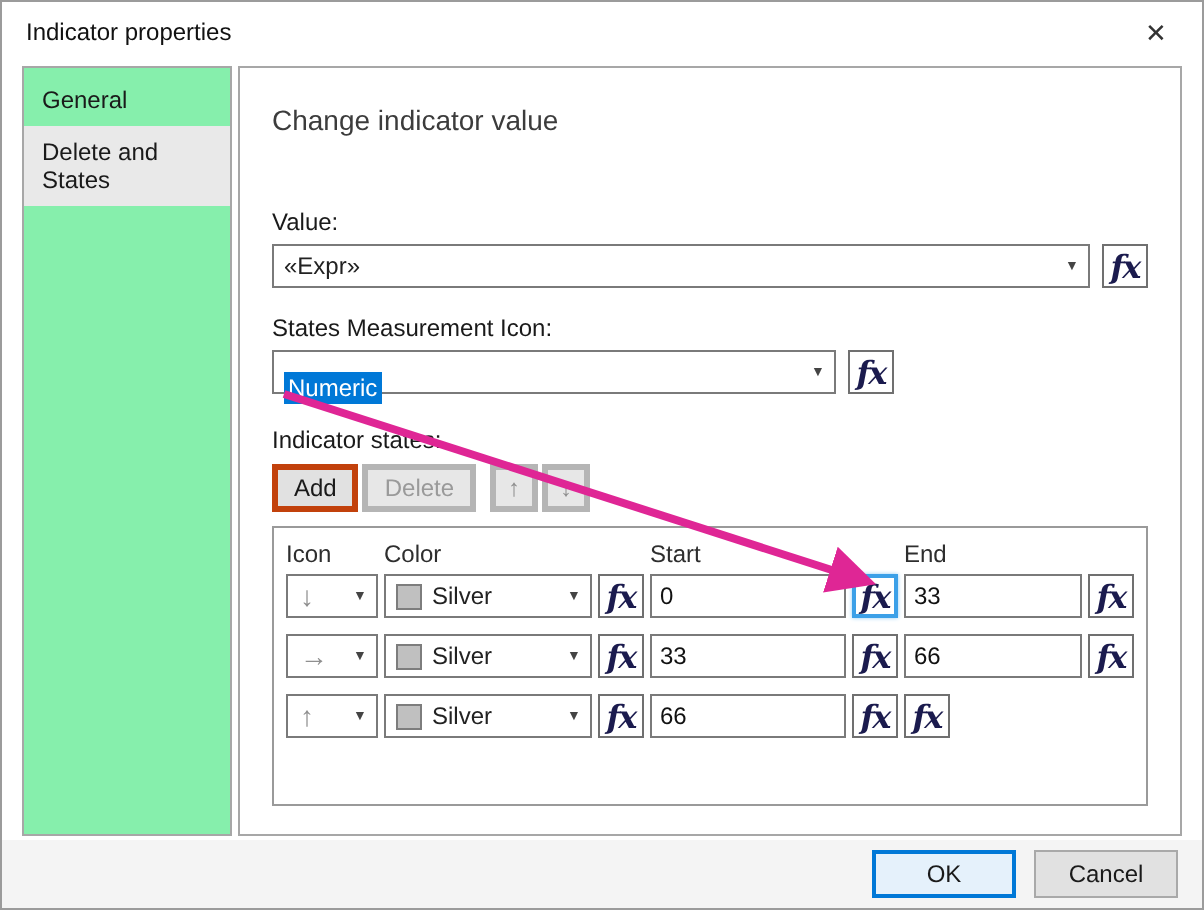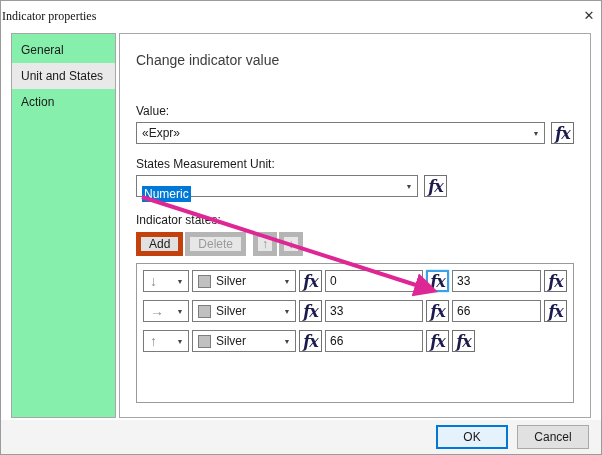--- a/index.html
+++ b/index.html
@@ -3,21 +3,21 @@
 <meta charset="utf-8">
 <style>
   * { margin:0; padding:0; box-sizing:border-box; }
   html,body { background:#d6d6d6; }
   body { font-family:"Liberation Sans", sans-serif; font-size:12px; color:#1a1a1a; }
 
   .dialog { position:relative; width:602px; height:455px; background:#ffffff;
             border:1px solid #9b9b9b; box-shadow:3px 3px 8px rgba(0,0,0,.35); overflow:hidden; }
 
   
-  .titlebar { height:30px; display:flex; align-items:center; padding:0 1px;font-family:Liberation Serif, serif; }
+  .titlebar { height:30px; display:flex; align-items:center; padding:0 12px; }
   .titlebar .title { flex:1; font-size:12px; color:#111; }
   .close { width:22px; height:22px; display:flex; align-items:center; justify-content:center;
            font-size:13px; color:#333; cursor:default; }
 
   
   .content { position:absolute; top:32px; left:10px; right:10px; bottom:36px; display:flex; }
   .sidebar { width:105px; border:1px solid #a7a7a7; background:#86efac; margin-right:3px; padding-top:3px; }
   .side-item { padding:6px 9px; color:#1a1a1a; }
   .side-item.selected { background:#e9e9e9; }
   .main { flex:1; border:1px solid #a7a7a7; background:#fff; padding:18px 16px 0 16px; overflow:hidden; }
@@ -38,21 +38,21 @@
   .combo .spacer { flex:1; }
   .caret { width:16px; text-align:center; font-size:7px; color:#444; flex:0 0 auto; }
 
   .fx-btn { width:23px; height:22px; border:1px solid #707070; background:#fff;
             display:flex; align-items:center; justify-content:center; cursor:default; padding:0; }
   .fx { font-family:"DejaVu Serif", serif; font-style:italic; font-weight:bold;
         font-size:16px; color:#1b1b4e; letter-spacing:-1px; }
   .fx-btn.highlighted { border:2px solid #3ba0e8; box-shadow:0 0 2px #8fccf4; }
 
   .toolbar { display:flex; align-items:center; gap:2px; margin-top:5px; }
-  .tb-btn { height:24px; border:5px solid #c2410c; background:#e1e1e1; font-size:12px;
+  .tb-btn { height:24px; border:3px solid #c2410c; background:#e1e1e1; font-size:12px;
             font-family:inherit; color:#1a1a1a; padding:0 8px; cursor:default; }
   .tb-btn.disabled { color:#9a9a9a; background:#e7e7e7; border-color:#b5b5b5; }
   .tb-btn.sq { width:24px; padding:0; }
   .tb-btn.sq span { font-size:12px; font-weight:bold; color:#8f8f8f; }
   .tb-btn.mgap { margin-left:5px; }
 
   .table { margin-top:7px; border:1px solid #9a9a9a; background:#fff; padding:6px 6px 0 6px; height:140px; }
   .tgrid { display:grid; grid-template-columns:46px 104px 23px 98px 23px 1fr 23px;
            column-gap:3px; align-items:center; }
   .thead { margin-bottom:3px; }
@@ -87,39 +87,38 @@
 
   <div class="titlebar">
     <span class="title">Indicator properties</span>
     <span class="close">✕</span>
   </div>
 
   <div class="content">
 
     <div class="sidebar">
       <div class="side-item">General</div>
-      <div class="side-item selected">Unit and States</div>
-      <div class="side-item">Action</div>
+      <div class="side-item selected">Delete and States</div>
     </div>
 
     <div class="main">
       <div class="heading">Change indicator value</div>
 
       <div class="field-label">Value:</div>
       <div class="row">
         <div class="combo value-combo">
           <span class="combo-text">«Expr»</span>
           <span class="caret">▼</span>
         </div>
         <button class="fx-btn">
           <span class="fx">fx</span>
         </button>
       </div>
 
-      <div class="field-label mt">States Measurement Unit:</div>
+      <div class="field-label mt">States Measurement Icon:</div>
       <div class="row">
         <div class="combo unit-combo">
           <span class="combo-text selected-text">Numeric</span>
           <span class="spacer"></span>
           <span class="caret">▼</span>
         </div>
         <button class="fx-btn">
           <span class="fx">fx</span>
         </button>
       </div>
@@ -131,20 +130,26 @@
         <button class="tb-btn disabled">Delete</button>
         <button class="tb-btn sq disabled mgap">
           <span>↑</span>
         </button>
         <button class="tb-btn sq disabled">
           <span>↓</span>
         </button>
       </div>
 
       <div class="table">
+        <div class="tgrid thead">
+          <span class="th c1">Icon</span>
+          <span class="th c2">Color</span>
+          <span class="th c4">Start</span>
+          <span class="th c6">End</span>
+        </div>
 
         <div class="tgrid trow">
           <div class="combo icon-combo">
             <span class="state-icon">↓</span>
             <span class="caret">▼</span>
           </div>
           <div class="combo">
             <span class="swatch"></span>
             <span class="combo-text">Silver</span>
             <span class="caret">▼</span>

